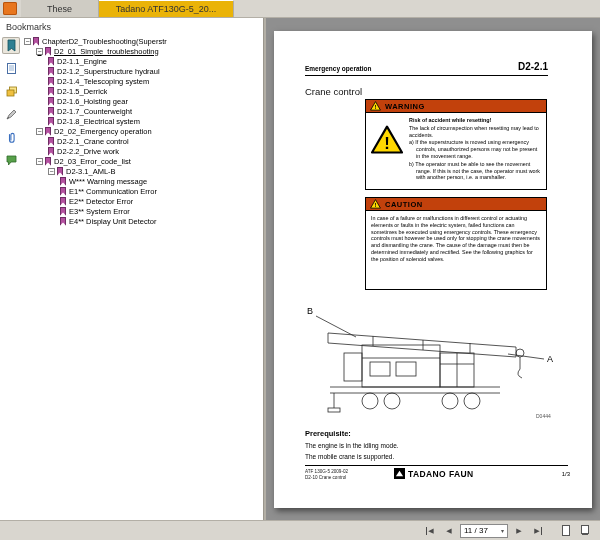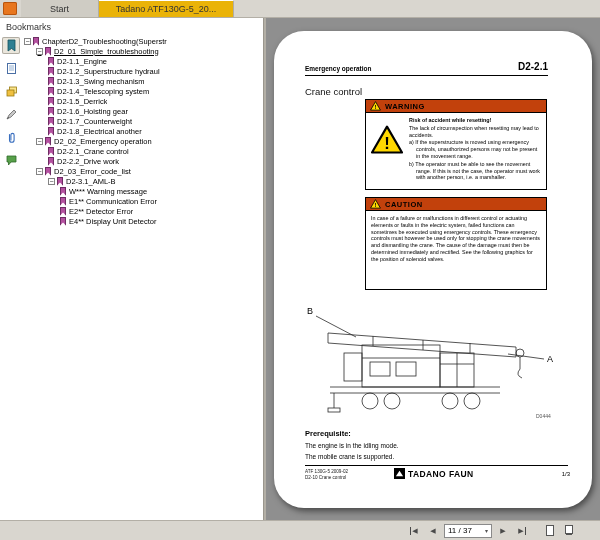--- a/index.html
+++ b/index.html
@@ -41,21 +41,21 @@
   .bm-icon { width:6px; height:9px; background:#b3509f; margin-right:3px; flex-shrink:0;
              clip-path:polygon(0 0,100% 0,100% 100%,50% 68%,0 100%); box-shadow:inset 0 0 0 1px #6d2d63; }
   .bm-label { overflow:hidden; text-overflow:clip; }
 
   .splitter { width:2px; background:#b3afa6; cursor:col-resize; }
 
   .main { flex:1; position:relative; background:#8f8f8f; overflow:hidden; }
 
   
   .page { position:absolute; left:8px; top:13px; width:318px; height:477px; background:#fff;
-          box-shadow:2px 3px 6px rgba(0,0,0,0.5);border-radius:30px; }
+          box-shadow:2px 3px 6px rgba(0,0,0,0.5); }
   .pg-header { position:absolute; left:31px; right:44px; top:30px; display:flex;
                justify-content:space-between; align-items:flex-end; border-bottom:1px solid #000;
                padding-bottom:3px; }
   .pg-header .hl { font-size:6.5px; font-weight:bold; }
   .pg-header .hr { font-size:10px; font-weight:bold; }
   .pg-title { position:absolute; left:31px; top:55px; font-size:9.5px; color:#111; }
 
   .admon { position:absolute; left:91px; width:182px; border:1px solid #000; background:#fff; }
   .warning-box { top:68px; min-height:91px; }
   .caution-box { top:166px; min-height:93px; }
@@ -79,42 +79,42 @@
   .pg-foot-left { position:absolute; left:31px; top:438px; font-size:4.6px; line-height:6.4px; color:#222; }
   .pg-brand { position:absolute; left:120px; top:437px; display:flex; align-items:center; gap:3px; }
   .brand-mark { width:11px; height:11px; background:#000; display:flex; align-items:center;
                 justify-content:center; }
   .brand-text { font-size:8.5px; font-weight:800; letter-spacing:0.4px; color:#000; }
   .pg-pagenum { position:absolute; right:22px; top:440px; font-size:6px; color:#000; }
 
   
   .statusbar { position:absolute; left:0; right:0; bottom:0; height:20px; background:#d9d6cf;
                border-top:1px solid #b3afa6; }
-  .nav-cluster { position:absolute; left:406px; top:2px; display:flex; align-items:center; gap:3px; }
+  .nav-cluster { position:absolute; left:422px; top:2px; display:flex; align-items:center; gap:3px; }
   .nav-btn { width:16px; height:15px; background:none; border:none; display:flex; align-items:center;
              justify-content:center; font-size:7px; color:#4a4a4a; font-family:inherit; cursor:default; }
   .barL { border-left:1.5px solid #4a4a4a; padding-left:1px; }
   .barR { border-right:1.5px solid #4a4a4a; padding-right:1px; }
   .page-box { width:48px; height:14px; background:#fff; border:1px solid #8a8a8a; font-size:8px;
               color:#000; display:flex; align-items:center; justify-content:space-between;
               padding:0 3px; }
   .caret { font-size:6px; color:#555; }
   .sb-sep { width:6px; }
   .vp-icon { width:8px; height:11px; border:1px solid #555; background:#fff; display:block; }
   .vp-cont { box-shadow:0 2px 0 -1px #555; height:9px; margin-top:-2px; }
 </style>
 </head>
 <body>
 
 <div class="app">
 
   <div class="tabbar">
     <div class="app-icon"></div>
     <div class="tab start">
-      <span>Start</span>
+      <span>These</span>
     </div>
     <div class="tab active">
       <span>Tadano ATF130G-5_20...</span>
     </div>
   </div>
 
   <div class="bodyarea">
 
     <div class="sidebar">
       <div class="sb-title">Bookmarks</div>
@@ -172,41 +172,37 @@
             <div class="bm-row" style="padding-left: 26px;">
               <span class="bm-icon"></span>
               <span class="bm-label">D2-1.1_Engine</span>
             </div>
             <div class="bm-row" style="padding-left: 26px;">
               <span class="bm-icon"></span>
               <span class="bm-label">D2-1.2_Superstructure hydraul</span>
             </div>
             <div class="bm-row" style="padding-left: 26px;">
               <span class="bm-icon"></span>
-              <span class="bm-label">D2-1.3_Swing mechanism</span>
-            </div>
-            <div class="bm-row" style="padding-left: 26px;">
-              <span class="bm-icon"></span>
               <span class="bm-label">D2-1.4_Telescoping system</span>
             </div>
             <div class="bm-row" style="padding-left: 26px;">
               <span class="bm-icon"></span>
               <span class="bm-label">D2-1.5_Derrick</span>
             </div>
             <div class="bm-row" style="padding-left: 26px;">
               <span class="bm-icon"></span>
               <span class="bm-label">D2-1.6_Hoisting gear</span>
             </div>
             <div class="bm-row" style="padding-left: 26px;">
               <span class="bm-icon"></span>
               <span class="bm-label">D2-1.7_Counterweight</span>
             </div>
             <div class="bm-row" style="padding-left: 26px;">
               <span class="bm-icon"></span>
-              <span class="bm-label">D2-1.8_Electrical another</span>
+              <span class="bm-label">D2-1.8_Electrical system</span>
             </div>
             <div class="bm-row" style="padding-left: 14px;">
               <span class="bm-expander">−</span>
               <span class="bm-icon"></span>
               <span class="bm-label">D2_02_Emergency operation</span>
             </div>
             <div class="bm-row" style="padding-left: 26px;">
               <span class="bm-icon"></span>
               <span class="bm-label">D2-2.1_Crane control</span>
             </div>
@@ -228,20 +224,24 @@
               <span class="bm-icon"></span>
               <span class="bm-label">W*** Warning message</span>
             </div>
             <div class="bm-row" style="padding-left: 38px;">
               <span class="bm-icon"></span>
               <span class="bm-label">E1** Communication Error</span>
             </div>
             <div class="bm-row" style="padding-left: 38px;">
               <span class="bm-icon"></span>
               <span class="bm-label">E2** Detector Error</span>
+            </div>
+            <div class="bm-row" style="padding-left: 38px;">
+              <span class="bm-icon"></span>
+              <span class="bm-label">E3** System Error</span>
             </div>
             <div class="bm-row" style="padding-left: 38px;">
               <span class="bm-icon"></span>
               <span class="bm-label">E4** Display Unit Detector</span>
             </div>
           </div>
       </div>
     </div>
 
     <div class="splitter"></div>

